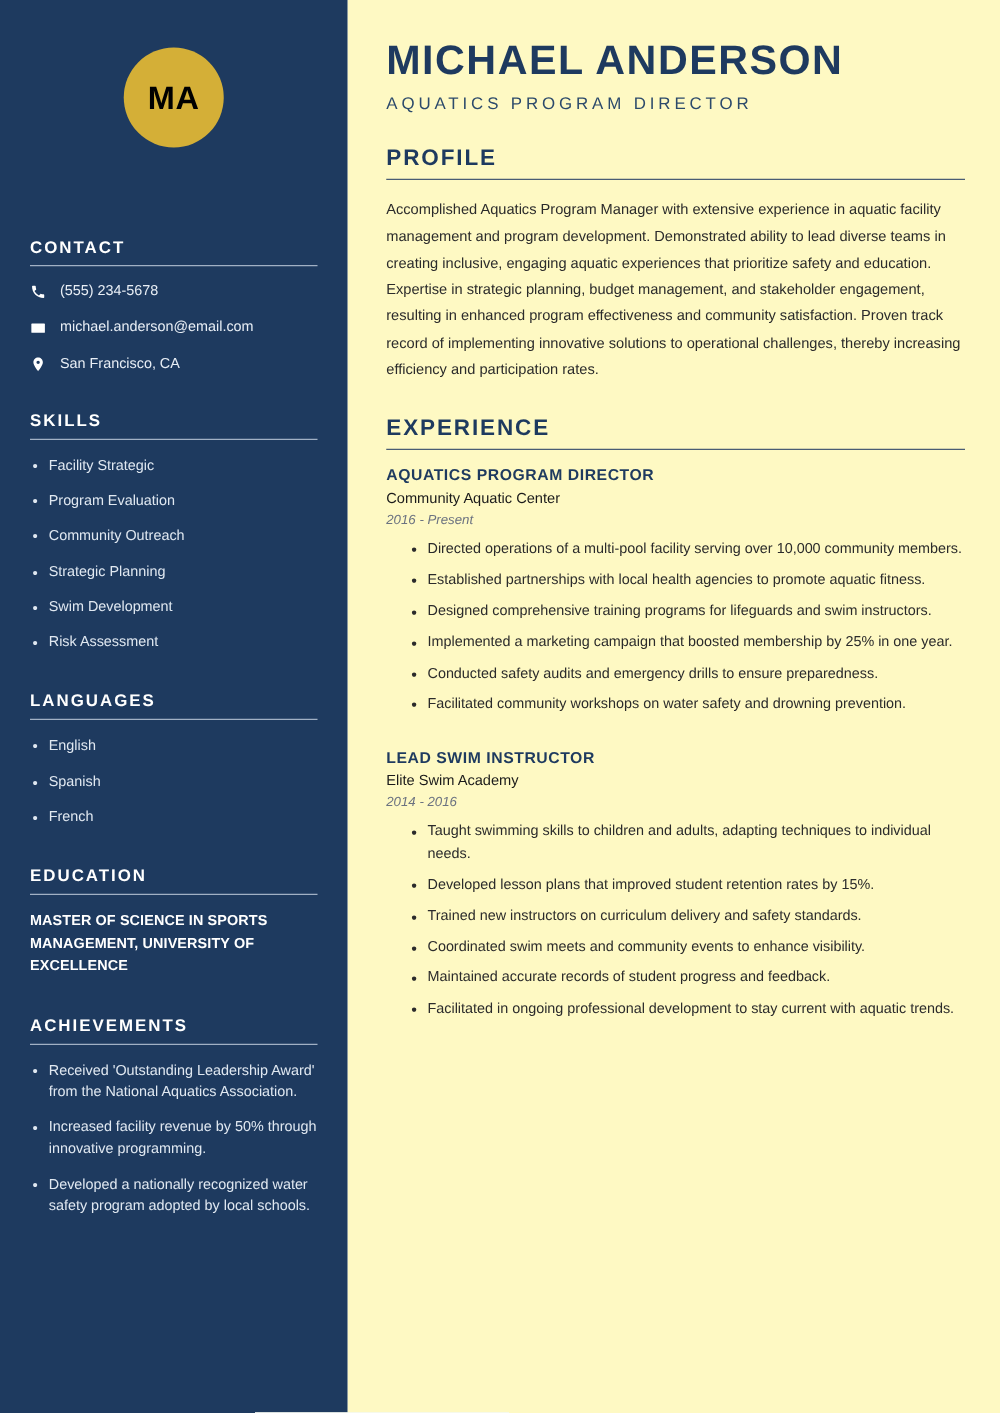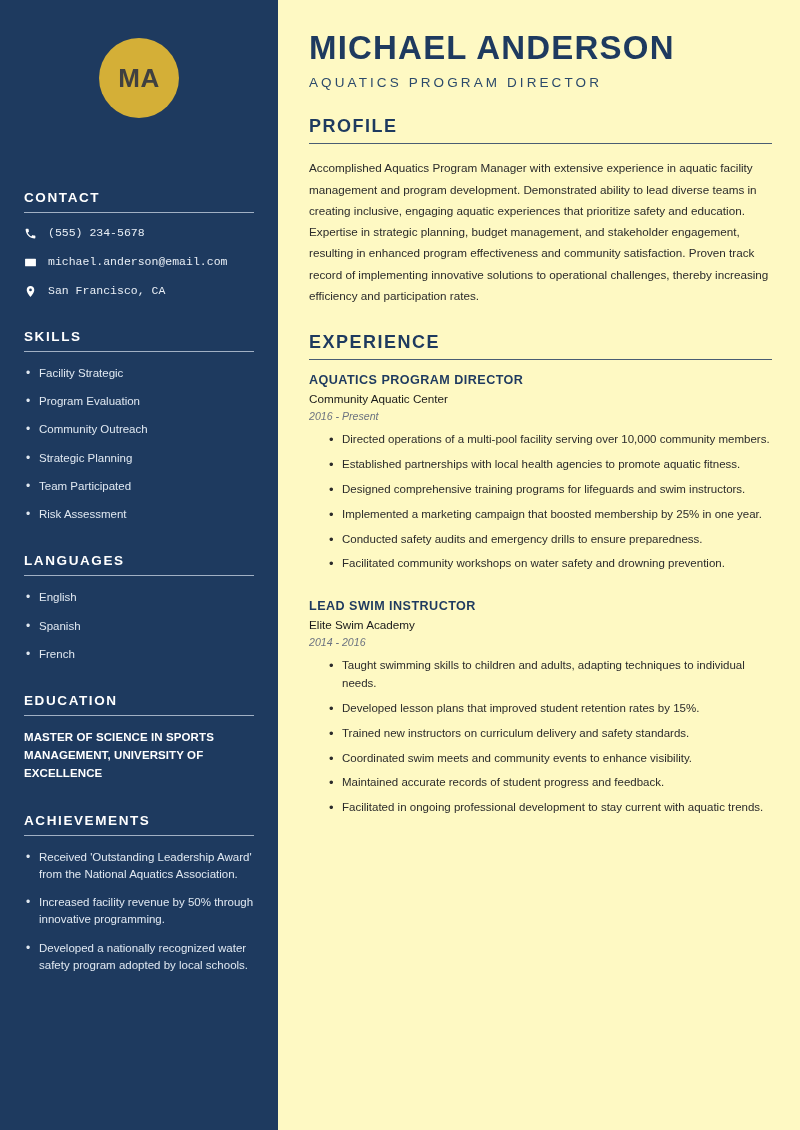--- a/index.html
+++ b/index.html
@@ -35,21 +35,21 @@
     display: flex;
     justify-content: center;
     padding-top: 38px;
     padding-bottom: 10px;
   }
   .avatar {
     width: 80px;
     height: 80px;
     border-radius: 50%;
     background: #d4af37;
-    color: #404040;
+    color: #000000;
     display: flex;
     align-items: center;
     justify-content: center;
     font-size: 26px;
     font-weight: bold;
     letter-spacing: 0.5px;
   }
 
   .side-section { margin-top: 30px; }
   .side-section.first { margin-top: 62px; }
@@ -62,21 +62,21 @@
     text-transform: uppercase;
     margin-bottom: 7px;
   }
   .side-rule {
     height: 1px;
     background: #b8c6d6;
     opacity: .85;
     margin-bottom: 13px;
   }
 
-  .contact-list { list-style: none; font-family: Liberation Mono, monospace; }
+  .contact-list { list-style: none; }
   .contact-item {
     display: flex;
     align-items: center;
     gap: 11px;
     font-size: 11.5px;
     color: #e8eef5;
     margin-bottom: 14px;
     line-height: 1.3;
   }
   .contact-item .ico {
@@ -249,21 +249,21 @@
     </section>
 
     <section class="side-section">
       <div class="side-heading">SKILLS</div>
       <div class="side-rule"></div>
       <ul class="side-ul">
         <li class="side-li">Facility Strategic</li>
         <li class="side-li">Program Evaluation</li>
         <li class="side-li">Community Outreach</li>
         <li class="side-li">Strategic Planning</li>
-        <li class="side-li">Team Participated</li>
+        <li class="side-li">Swim Development</li>
         <li class="side-li">Risk Assessment</li>
       </ul>
     </section>
 
     <section class="side-section">
       <div class="side-heading">LANGUAGES</div>
       <div class="side-rule"></div>
       <ul class="side-ul">
         <li class="side-li">English</li>
         <li class="side-li">Spanish</li>

